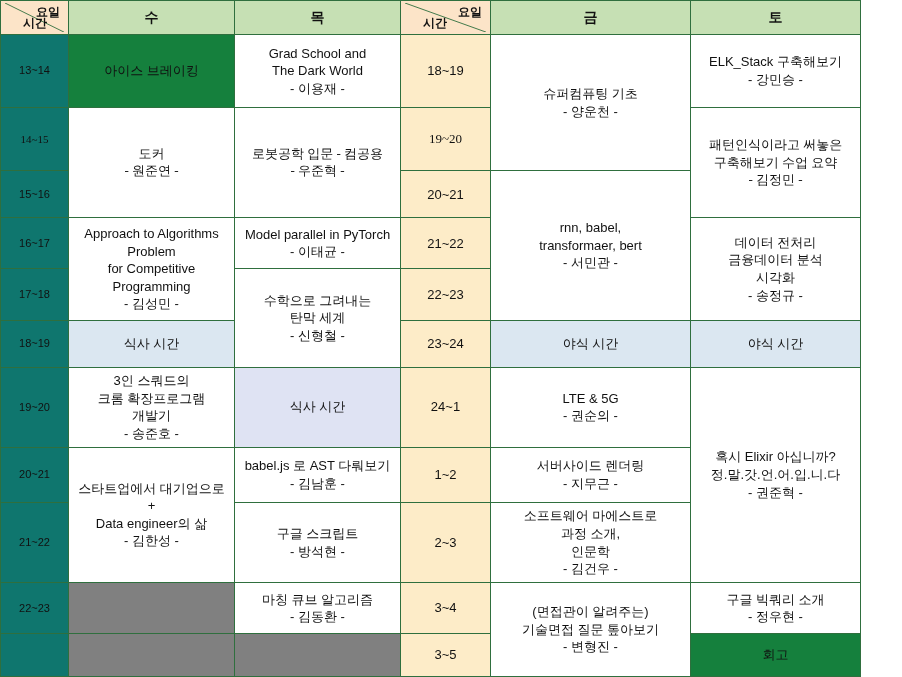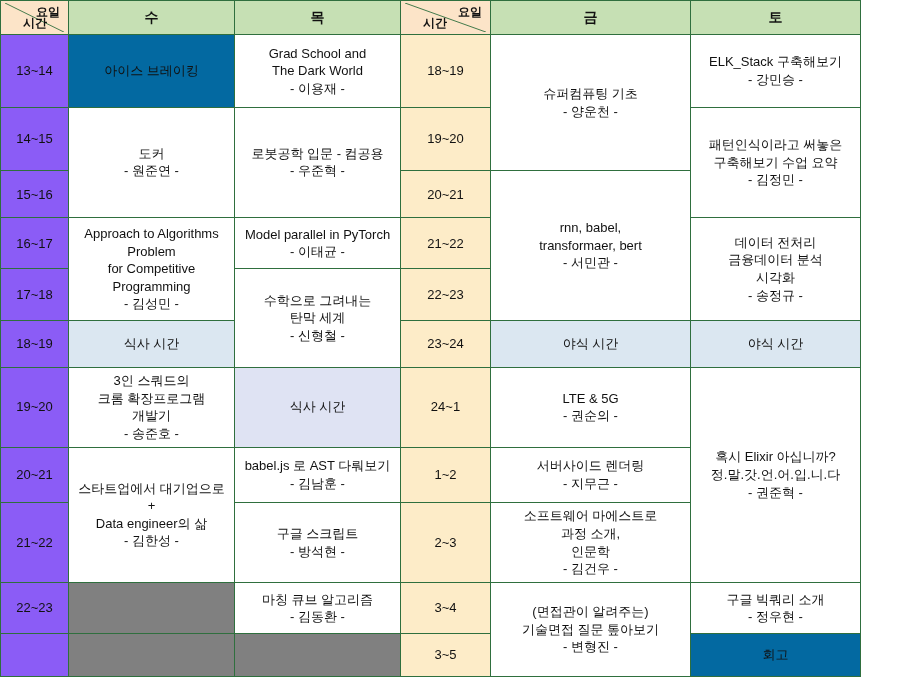--- a/index.html
+++ b/index.html
@@ -54,37 +54,37 @@
     position:absolute;top:1px;right:4px;font-weight:bold;font-size:12px;
   }
   .hdr-corner .lbl-time{
     position:absolute;bottom:1px;left:18px;font-weight:bold;font-size:12px;
   }
   .hdr-corner .diag{
     position:absolute;left:0;top:0;width:100%;height:100%;
   }
   
   .time{
-    background:#8b5cf6;
-    font-size:13px;
+    background:#0f766e;
+    font-size:11px;
     text-align:left;
     padding-left:5px;
     vertical-align:bottom;
     margin-left:6px;
   }
   .time-mid{
     background:#fdecc8;
     font-size:13px;
     text-align:left;
     padding-left:5px;
     vertical-align:middle;
   }
   
   .sess{background:#ffffff;}
-  .sess-gray{background:#0369a1;}
+  .sess-gray{background:#15803d;}
   .sess-blue{background:#dbe7f1;}
   .sess-empty{background:#808080;}
   .sess-lav{background:#dfe3f3;}
   .line{display:block;}
 </style>
 </head>
 <body>
 
 <table class="schedule">
   <colgroup>
@@ -136,21 +136,21 @@
     <td class="sess" rowspan="2">
       <span class="line">슈퍼컴퓨팅 기초</span>
       <span class="line">- 양운천 -</span>
     </td>
     <td class="sess">
       <span class="line">ELK_Stack 구축해보기</span>
       <span class="line">- 강민승 -</span>
     </td>
   </tr>
 
-  <tr style="height:60px;">
+  <tr style="height:60px;font-family:Liberation Serif, serif;">
     <td class="time">14~15</td>
     <td class="sess" rowspan="2">
       <span class="line">도커</span>
       <span class="line">- 원준연 -</span>
     </td>
     <td class="sess" rowspan="2">
       <span class="line">로봇공학 입문 - 컴공용</span>
       <span class="line">- 우준혁 -</span>
     </td>
     <td class="time-mid">19~20</td>

